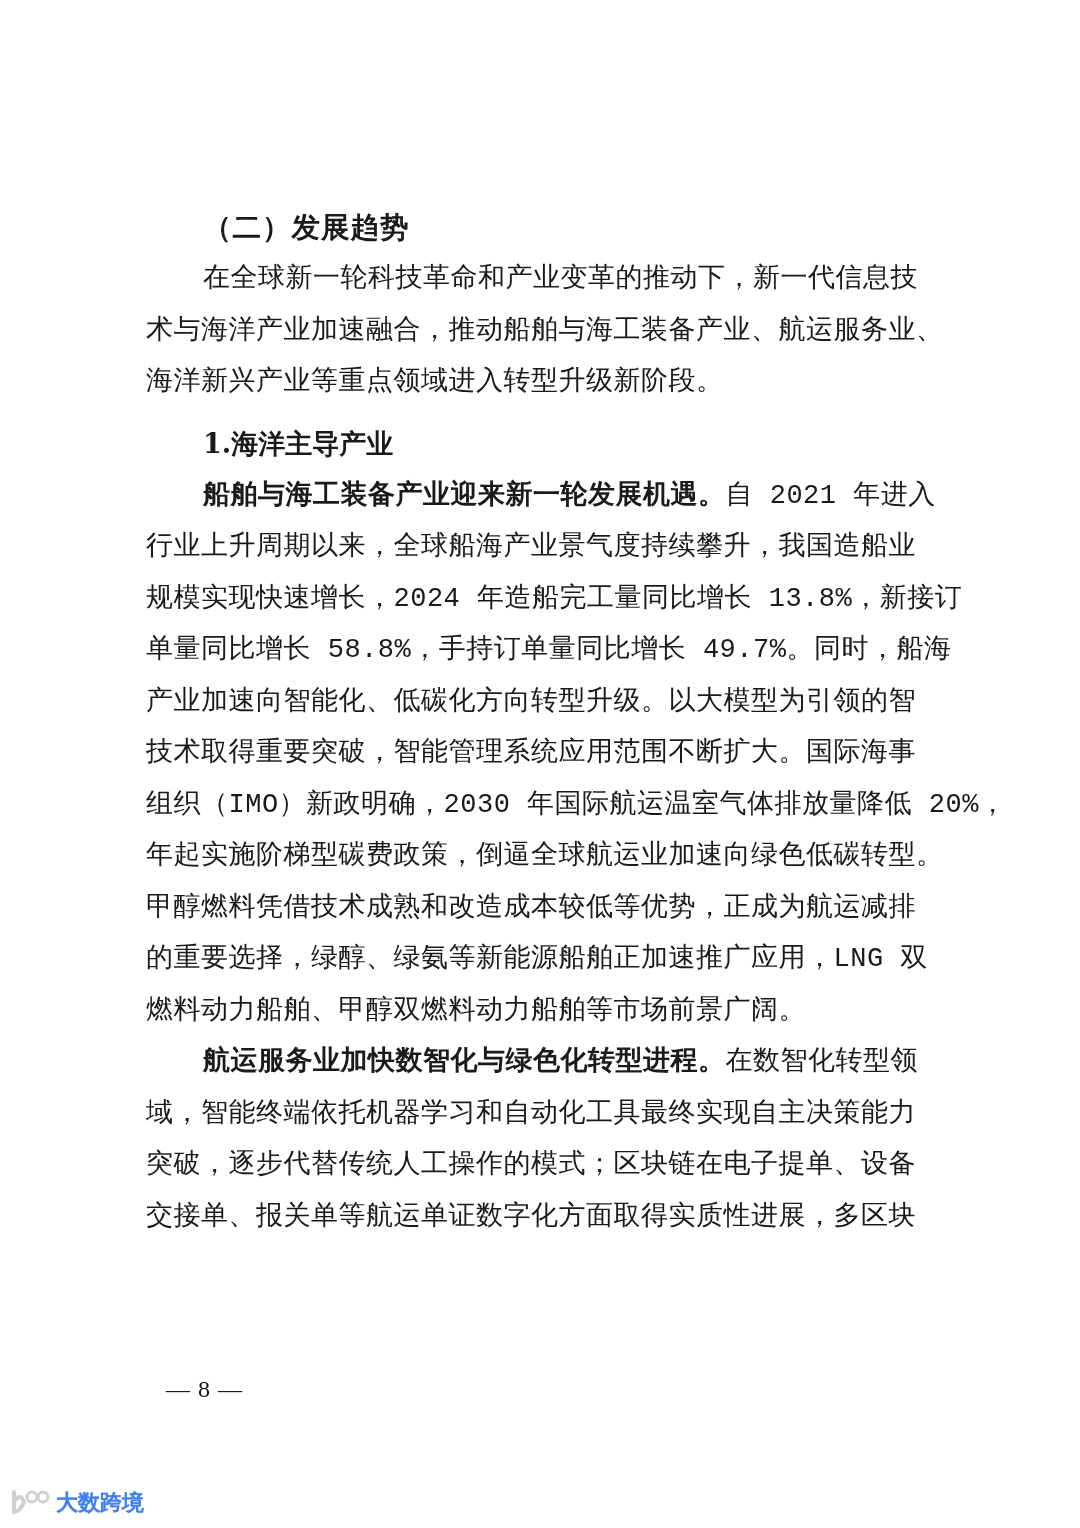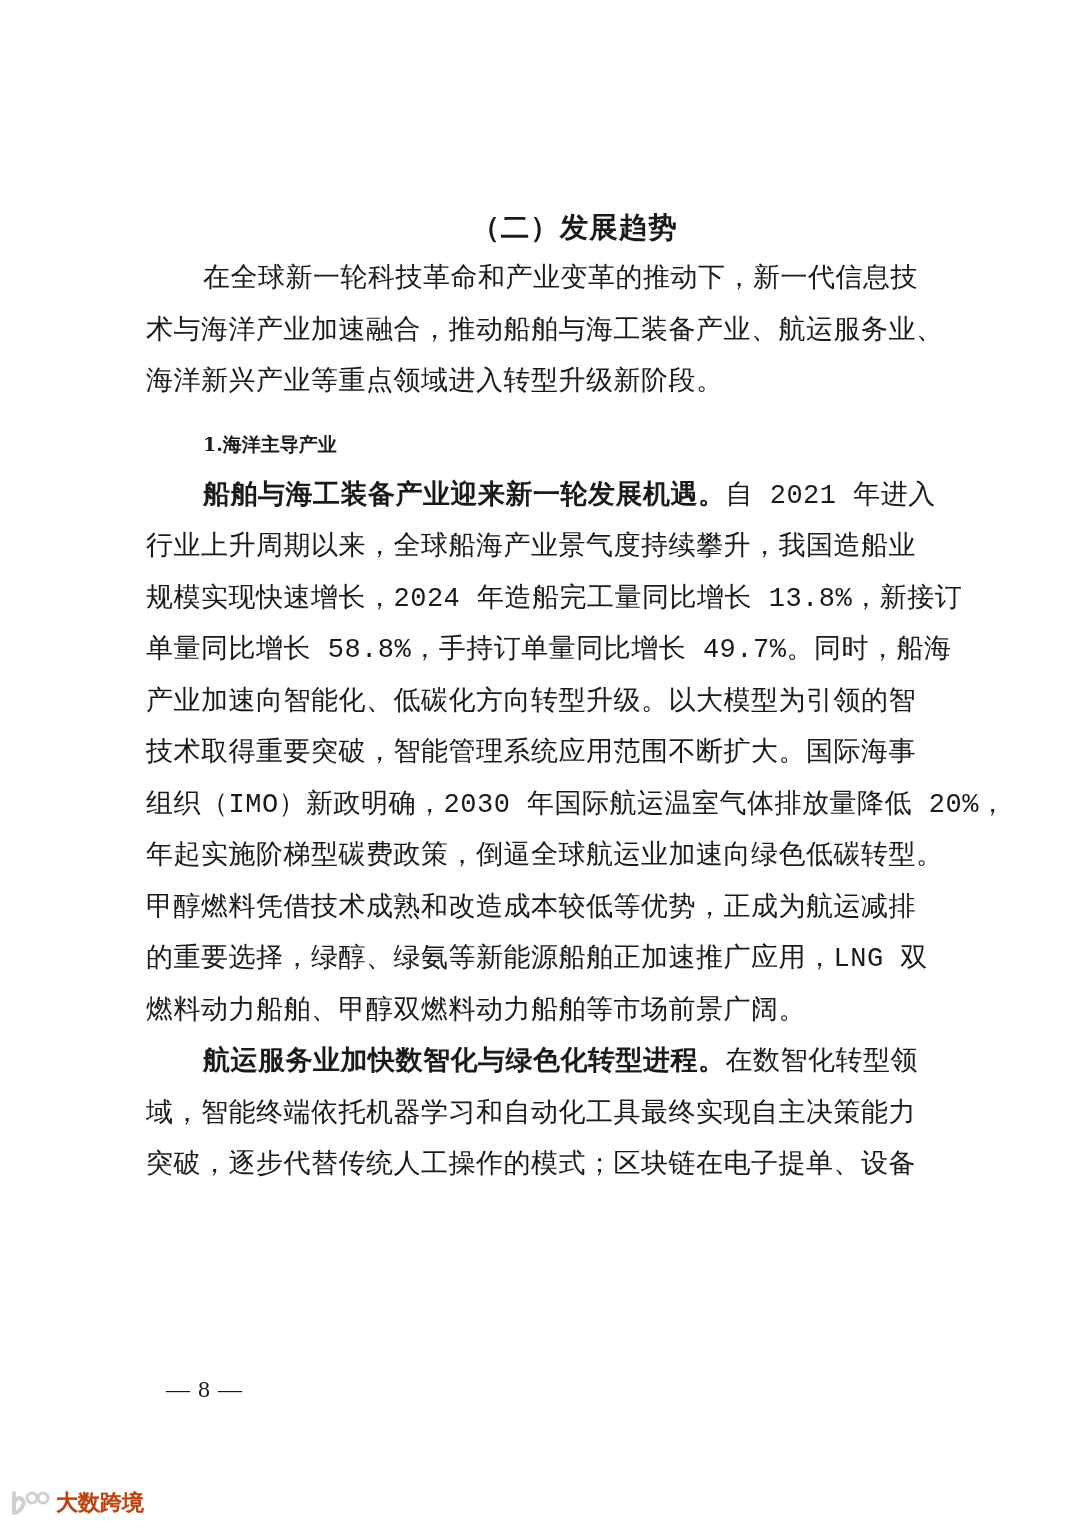--- a/index.html
+++ b/index.html
@@ -32,25 +32,24 @@
     .para-first {
       text-indent: 57px;
     }
     .section-heading {
       font-weight: bold;
       font-size: 28.5px;
       line-height: 54px;
       height: 54px;
       text-indent: 57px;
       letter-spacing: 1px;
-      text-align: center;
     }
     .sub-heading {
       font-weight: bold;
-      font-size: 19px;
+      font-size: 27px;
       line-height: 54px;
       height: 54px;
       text-indent: 57px;
       margin-top: 8px;
     }
     .bold-lead {
       font-weight: bold;
       margin-top: 48px;
     }
     .page-number {
@@ -60,23 +59,23 @@
       font-size: 24px;
       font-family: "Liberation Serif", serif;
       color: #1a1a1a;
       letter-spacing: 1px;
     }
     .watermark {
       position: absolute;
       left: 8px;
       top: 1488px;
       display: flex;
-      align-items: center;
+      align-items: flex-start;
       gap: 4px;
-      color: #c2410c;
+      color: #3b82f6;
       font-family: "DejaVu Sans", sans-serif;
       font-size: 22px;
       font-weight: bold;
       text-shadow: 0 0 1px #bdbdbd;
     }
     .watermark svg {
       display: block;
     }
   </style>
 </head>
@@ -105,20 +104,21 @@
     <div class="line">年起实施阶梯型碳费政策，倒逼全球航运业加速向绿色低碳转型。</div>
     <div class="line">甲醇燃料凭借技术成熟和改造成本较低等优势，正成为航运减排</div>
     <div class="line">的重要选择，绿醇、绿氨等新能源船舶正加速推广应用，LNG 双</div>
     <div class="line">燃料动力船舶、甲醇双燃料动力船舶等市场前景广阔。</div>
   </div>
 
   <div>
     <div class="line para-first"><span class="bold-lead">航运服务业加快数智化与绿色化转型进程。</span><span>在数智化转型领</span></div>
     <div class="line">域，智能终端依托机器学习和自动化工具最终实现自主决策能力</div>
     <div class="line">突破，逐步代替传统人工操作的模式；区块链在电子提单、设备</div>
+    <div class="line">交接单、报关单等航运单证数字化方面取得实质性进展，多区块</div>
   </div>
 
 </div>
 
 <div class="page-number">— 8 —</div>
 
 <div class="watermark">
   <span>
     <svg width="44" height="28" viewBox="0 0 44 28">
       <path d="M6 4 L6 24 M6 14 Q12 4 16 14 Q12 24 6 24" stroke="#d0d0d0" stroke-width="4" fill="none" stroke-linecap="round"></path>

